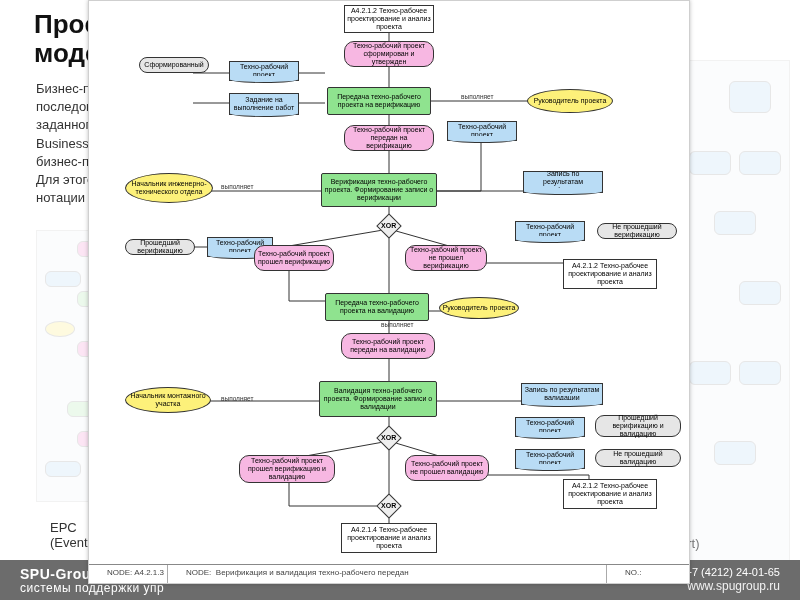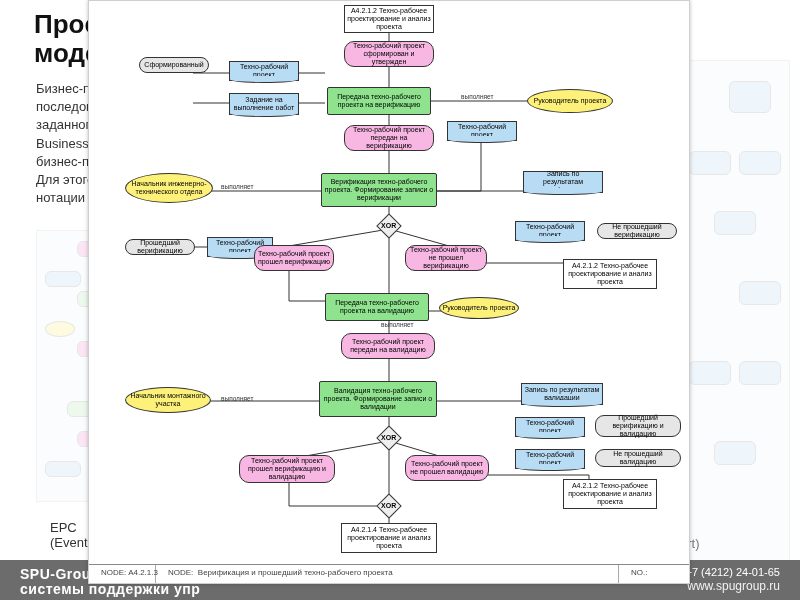--- a/index.html
+++ b/index.html
@@ -3,39 +3,39 @@
 <meta charset="utf-8">
 <style>
   html,body{margin:0;padding:0;width:800px;height:600px;background:#fdfdfd;font-family:Arial,Helvetica,sans-serif;overflow:hidden}
   .bg-slide{position:absolute;left:0;top:0;width:800px;height:600px;background:#fff;color:#222}
   .bg-title{position:absolute;left:34px;top:10px;font-size:26px;font-weight:bold;color:#111;line-height:1.1}
   .bg-body{position:absolute;left:36px;top:80px;width:580px;font-size:13px;color:#333;line-height:1.4}
   .bg-label-epc{position:absolute;left:50px;top:520px;font-size:13px;color:#333}
   .bg-label-right{position:absolute;left:680px;top:536px;font-size:13px;color:#333}
   .footer{position:absolute;left:0;bottom:0;width:800px;height:40px;background:#6c6c6c;color:#fff;font-size:12px}
   .footer .logo{position:absolute;left:20px;top:6px;font-weight:bold;font-size:14px;letter-spacing:.5px}
-  .footer .logo sub{display:block;font-weight:bold;font-size:14px;margin-top:-1px}
+  .footer .logo sub{display:block;font-weight:normal;font-size:12px;margin-top:-1px}
   .footer .tel{position:absolute;right:20px;top:6px;font-size:11px;text-align:right;line-height:1.2}
   .footer .tel .site{font-size:12px;opacity:.9}
 
   
   .sheet{position:absolute;left:88px;top:0;width:600px;height:582px;background:#fff;border:1px solid #cfcfcf;box-shadow:0 0 4px rgba(0,0,0,.25)}
   .node{position:absolute;border:1px solid #333;font-size:7px;line-height:1.1;text-align:center;display:flex;align-items:center;justify-content:center;padding:1px 2px;box-sizing:border-box}
   .ev{background:#f7b7e2;border-radius:10px}         
   .fn{background:#8fe38f;border-radius:2px}           
   .org{background:#fdf17a;border-radius:50%}          
   .doc{background:#b9dcf5}                             
   .doc::after{content:"";position:absolute;left:-1px;right:-1px;bottom:-3px;height:6px;background:#b9dcf5;border:1px solid #333;border-top:none;border-radius:0 0 50% 50%}
   .stat{background:#e6e6e6;border-radius:9px}         
   .ref{background:#fff}                                
   .gate{width:18px;height:18px;border:1px solid #333;background:#eee;transform:rotate(45deg);font-size:0}
   .gate span{display:block;transform:rotate(-45deg);font-size:7px;font-weight:bold;text-align:center;line-height:18px}
 
   .titleblock{position:absolute;left:0;bottom:0;width:100%;height:18px;border-top:1px solid #888;font-size:8px;color:#444;display:flex}
-  .titleblock div{border-right:1px solid #aaa;padding:3px 12px;white-space:nowrap}
+  .titleblock div{border-right:1px solid #aaa;padding:3px 18px;white-space:nowrap}
 
   
   .faint{position:absolute;opacity:.35;background:#f5f7fa;border:1px solid #dcdcdc}
   .faint.left{left:36px;top:230px;width:120px;height:270px}
   .faint.right{right:10px;top:60px;width:110px;height:500px}
   .faint .blob{position:absolute;border:1px solid #bbb;border-radius:6px}
   .faint .p{background:#f7b7e2}
   .faint .b{background:#cfe6f7}
   .faint .g{background:#c9efc9}
   .faint .y{background:#fdf3a4}
@@ -198,16 +198,16 @@
   <div class="node stat" style="left:506px;top:448px;width:86px;height:18px">Не прошедший валидацию</div>
   <div class="node ref" style="left:474px;top:478px;width:94px;height:30px">A4.2.1.2 Техно-рабочее проектирование и анализ проекта</div>
 
   <div class="node gate" style="left:291px;top:496px">
       <span>XOR</span>
     </div>
   <div class="node ref" style="left:252px;top:522px;width:96px;height:30px">A4.2.1.4 Техно-рабочее проектирование и анализ проекта</div>
 
   <div class="titleblock">
     <div style="width:42px"><span>NODE:</span> <span>A4.2.1.3</span></div>
-    <div style="flex:1"><span>NODE:</span>&nbsp;&nbsp;<span>Верификация и прошедший техно-рабочего проекта</span></div>
+    <div style="flex:1"><span>NODE:</span>&nbsp;&nbsp;<span>Верификация и валидация техно-рабочего передан</span></div>
     <div style="width:46px;border-right:none"><span>NO.:</span></div>
   </div>
 </div>
 
 </body></html>

